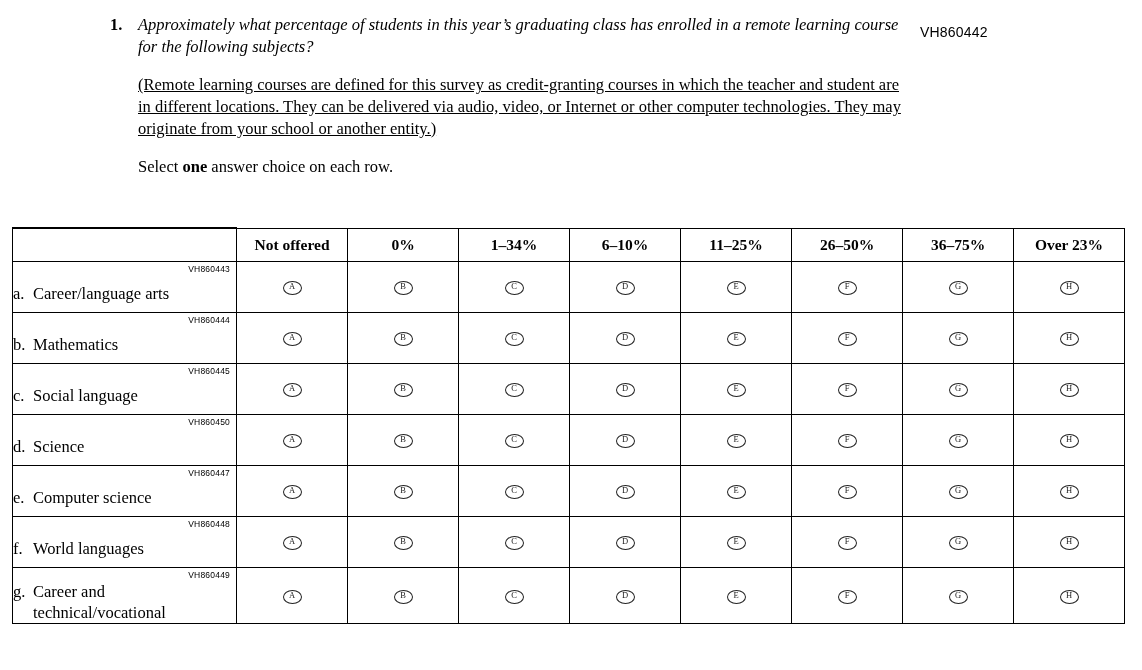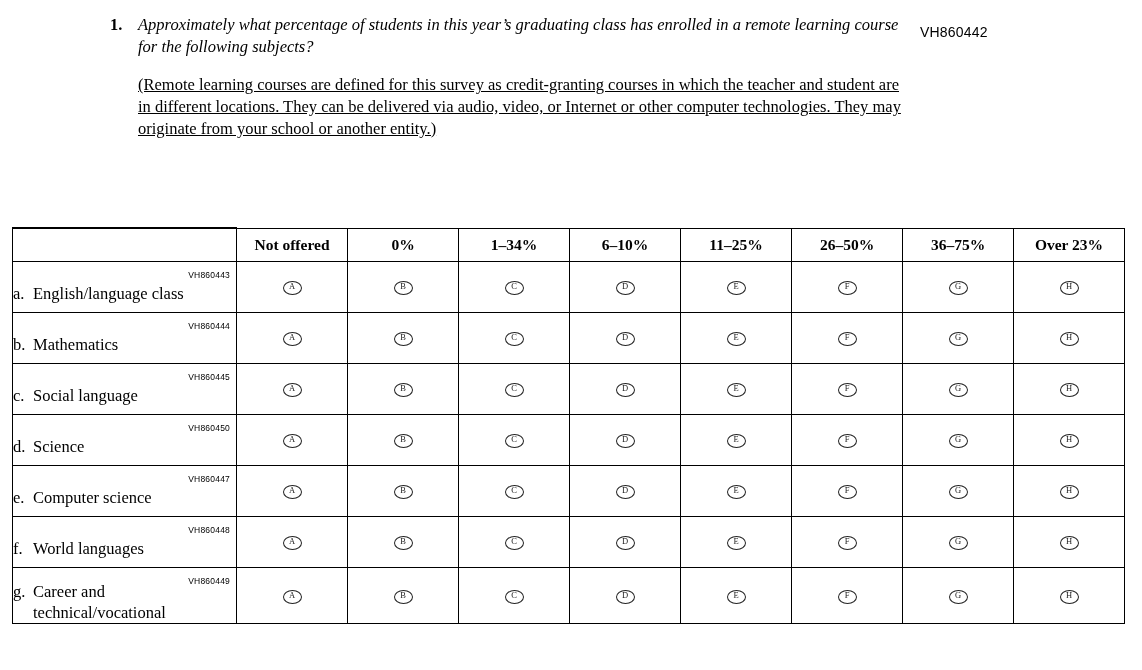--- a/index.html
+++ b/index.html
@@ -98,21 +98,21 @@
     width: 111px;
   }
 
   .row-label-cell {
     position: relative;
     padding: 0 4px 6px 8px;
     height: 50px;
   }
   .row-code {
     position: absolute;
-    top: 8px;
+    top: 2px;
     right: 6px;
     font-family: "Liberation Sans", sans-serif;
     font-size: 8.5px;
     letter-spacing: 0.2px;
   }
   .row-label {
     display: flex;
     font-size: 16.5px;
     line-height: 1.25;
     padding-top: 14px;
@@ -155,20 +155,21 @@
 <body>
 
 <div class="page-code">VH860442</div>
 
 <div class="question-block">
   <div class="q-row">
     <div class="q-number">1.</div>
     <div class="q-text">Approximately what percentage of students in this year’s graduating class has enrolled in a remote learning course for the following subjects?</div>
   </div>
   <div class="q-para spaced">(Remote learning courses are defined for this survey as credit-granting courses in which the teacher and student are in different locations. They can be delivered via audio, video, or Internet or other computer technologies. They may originate from your school or another entity.)</div>
+  <div class="q-instruction"><span>Select </span><b>one</b><span> answer choice on each row.</span></div>
 </div>
 
 <table class="matrix">
   <colgroup>
     <col class="col-label">
     <col class="col-opt">
       <col class="col-opt">
       <col class="col-opt">
       <col class="col-opt">
     <col class="col-opt">
@@ -188,21 +189,21 @@
       <th>36–75%</th>
       <th>Over 23%</th>
     </tr>
   </thead>
   <tbody id="matrix-body">
       <tr>
         <td class="row-label-cell">
           <div class="row-code">VH860443</div>
           <div class="row-label">
             <div class="row-letter">a.</div>
-            <div class="row-text">English/language class</div>
+            <div class="row-text">Career/language arts</div>
           </div>
         </td>
         <td class="opt-cell"><span class="bubble"><span>A</span></span></td>
         <td class="opt-cell"><span class="bubble"><span>B</span></span></td>
         <td class="opt-cell"><span class="bubble"><span>C</span></span></td>
         <td class="opt-cell"><span class="bubble"><span>D</span></span></td>
         <td class="opt-cell"><span class="bubble"><span>E</span></span></td>
         <td class="opt-cell"><span class="bubble"><span>F</span></span></td>
         <td class="opt-cell"><span class="bubble"><span>G</span></span></td>
         <td class="opt-cell"><span class="bubble"><span>H</span></span></td>

